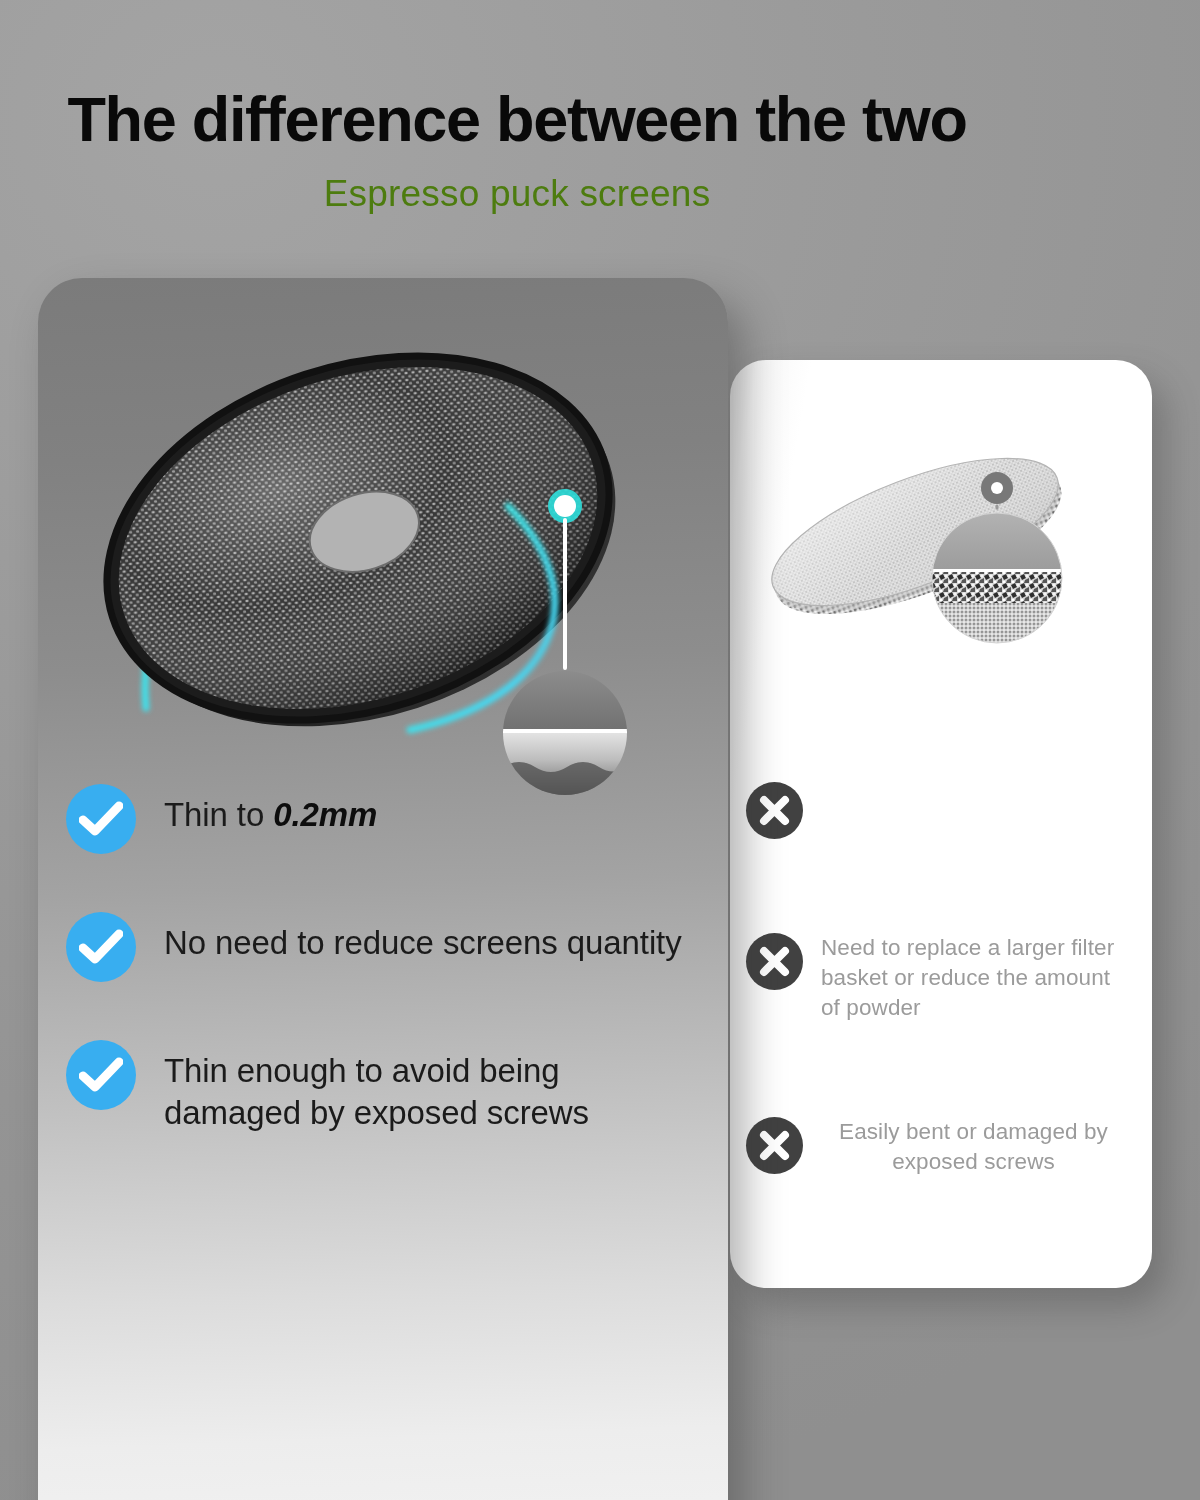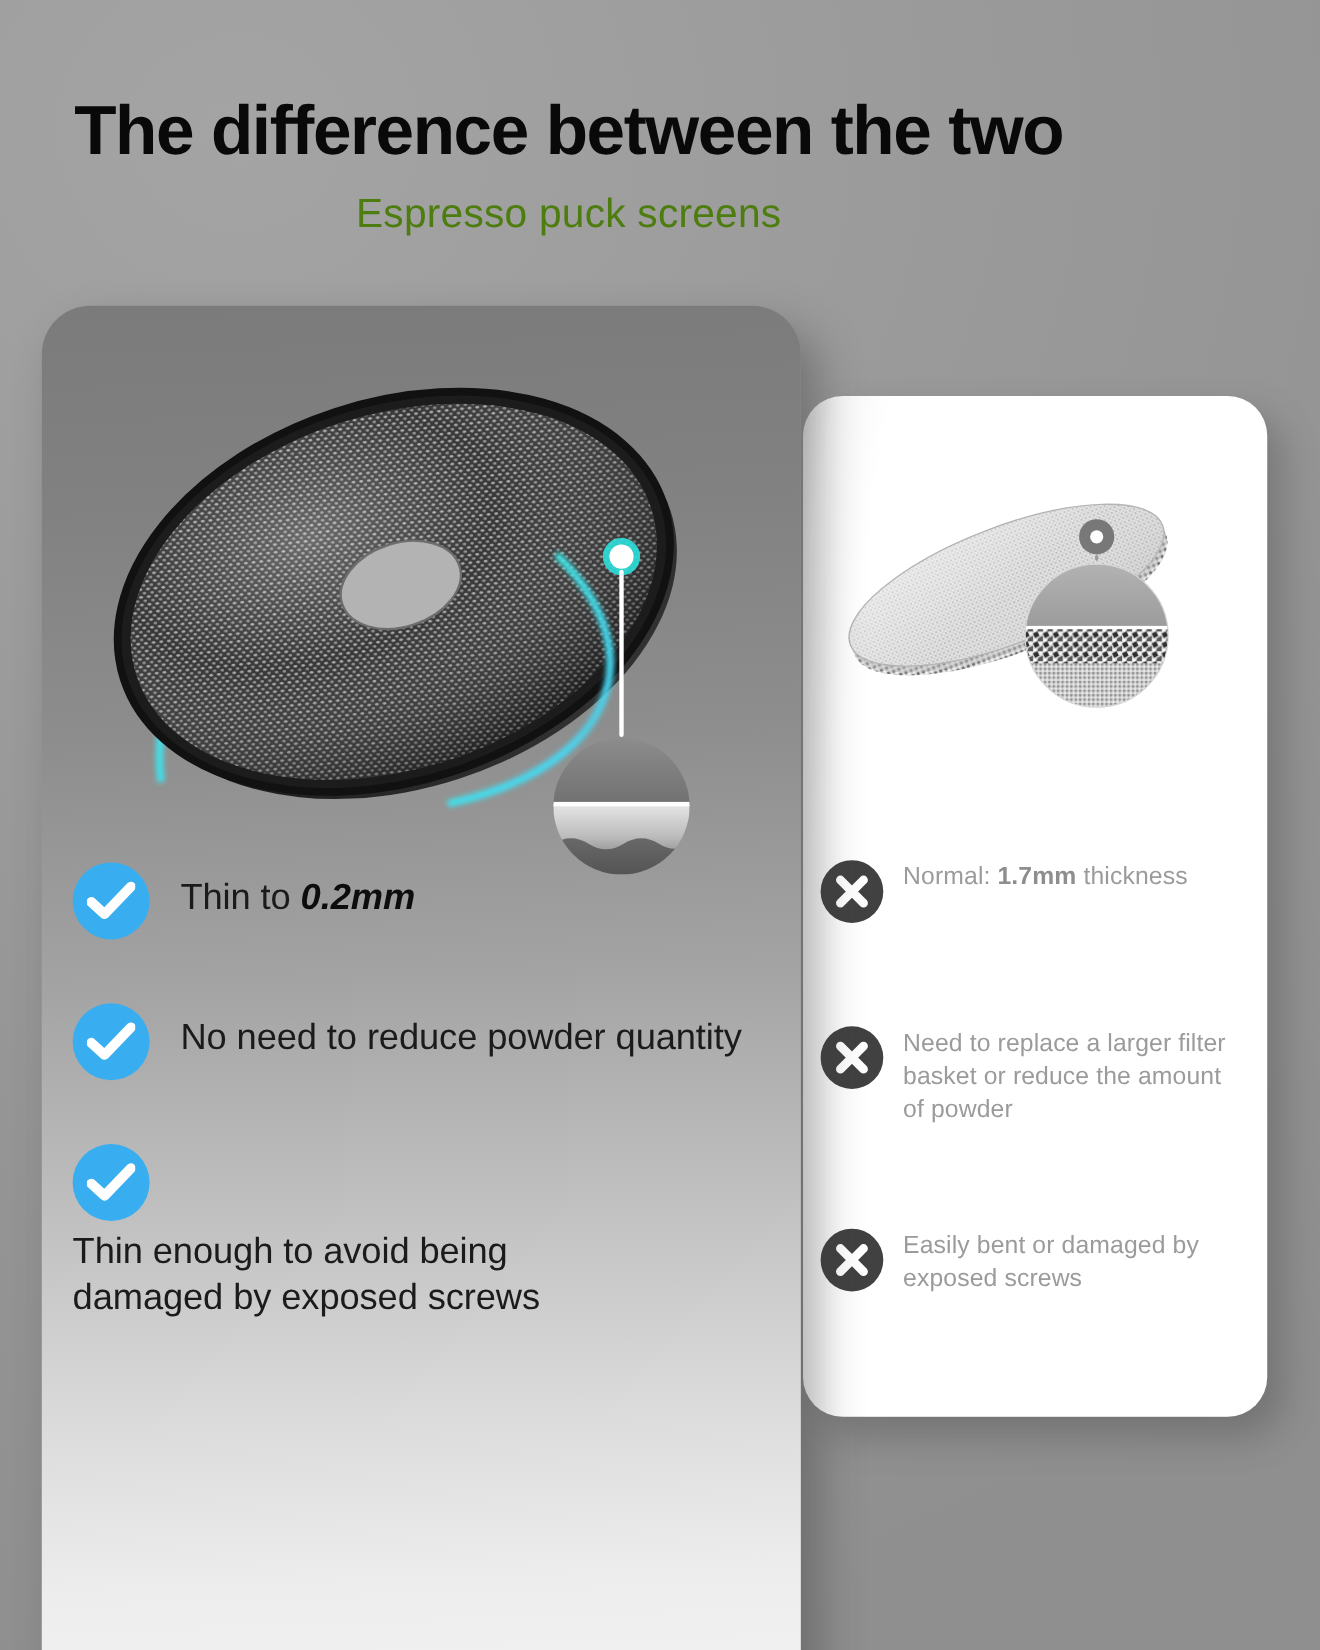--- a/index.html
+++ b/index.html
@@ -47,35 +47,35 @@
   .art-left{position:absolute;left:0;top:0;width:690px;height:520px;}
   .art-left svg{display:block;}
 
   
   .art-right{position:absolute;left:0;top:0;width:422px;height:400px;}
   .art-right svg{display:block;}
 
   
   .features-left{position:absolute;left:28px;top:510px;width:640px;}
   .feat{display:flex;align-items:flex-start;margin-bottom:62px;}
-  .feat:last-child{margin-bottom:0;flex-direction:column;}
+  .feat:last-child{margin-bottom:0;}
   .badge-check{
     flex:0 0 auto;width:70px;height:70px;border-radius:50%;
     background:#38aef0;position:relative;margin-right:28px;margin-top:-4px;
   }
   .badge-check svg{position:absolute;left:13px;top:17px;}
   .feat-text{
     font-size:33px;line-height:1.26;color:#1b1b1b;letter-spacing:-.1px;
     padding-top:6px;max-width:530px;
   }
   .feat-text b{font-weight:bold;font-style:italic;color:#0d0d0d;}
 
   .features-right{position:absolute;left:16px;top:420px;width:400px;}
   .featx{display:flex;align-items:flex-start;margin-bottom:92px;}
-  .featx:last-child{margin-bottom:0;}
+  .featx:last-child{margin-bottom:0;text-align:center;}
   .badge-x{
     flex:0 0 auto;width:57px;height:57px;border-radius:50%;
     background:#414141;position:relative;margin-right:18px;margin-top:2px;
   }
   .badge-x svg{position:absolute;left:13px;top:13px;}
   .featx-text{
     font-size:22.5px;line-height:1.33;color:#9b9b9b;letter-spacing:.1px;
     padding-top:2px;max-width:305px;
   }
   .featx-text b{font-weight:bold;color:#8e8e8e;}
@@ -157,23 +157,20 @@
       </g>
     </svg>
   </div>
 
   <div class="features-right">
     <div class="featx">
       <span class="badge-x">
         <svg width="31" height="31" viewBox="0 0 31 31">
           <path d="M5 5 L26 26 M26 5 L5 26" stroke="#ffffff" stroke-width="8" stroke-linecap="round"></path>
         </svg>
-      </span>
-      <span class="featx-text">
-        <span>Normal: </span><b>1.7mm</b><span> thickness</span>
       </span>
     </div>
     <div class="featx">
       <span class="badge-x">
         <svg width="31" height="31" viewBox="0 0 31 31">
           <path d="M5 5 L26 26 M26 5 L5 26" stroke="#ffffff" stroke-width="8" stroke-linecap="round"></path>
         </svg>
       </span>
       <span class="featx-text">Need to replace a larger filter basket or reduce the amount of powder</span>
     </div>
@@ -274,21 +271,21 @@
       <span class="feat-text">
         <span>Thin to </span><b>0.2mm</b>
       </span>
     </div>
     <div class="feat">
       <span class="badge-check">
         <svg width="44" height="36" viewBox="0 0 44 36">
           <path d="M4 19 L16 30 L40 5" fill="none" stroke="#ffffff" stroke-width="9" stroke-linecap="round" stroke-linejoin="round"></path>
         </svg>
       </span>
-      <span class="feat-text">No need to reduce powder quantity</span>
+      <span class="feat-text">No need to reduce screens quantity</span>
     </div>
     <div class="feat">
       <span class="badge-check">
         <svg width="44" height="36" viewBox="0 0 44 36">
           <path d="M4 19 L16 30 L40 5" fill="none" stroke="#ffffff" stroke-width="9" stroke-linecap="round" stroke-linejoin="round"></path>
         </svg>
       </span>
       <span class="feat-text">Thin enough to avoid being damaged by exposed screws</span>
     </div>
   </div>

